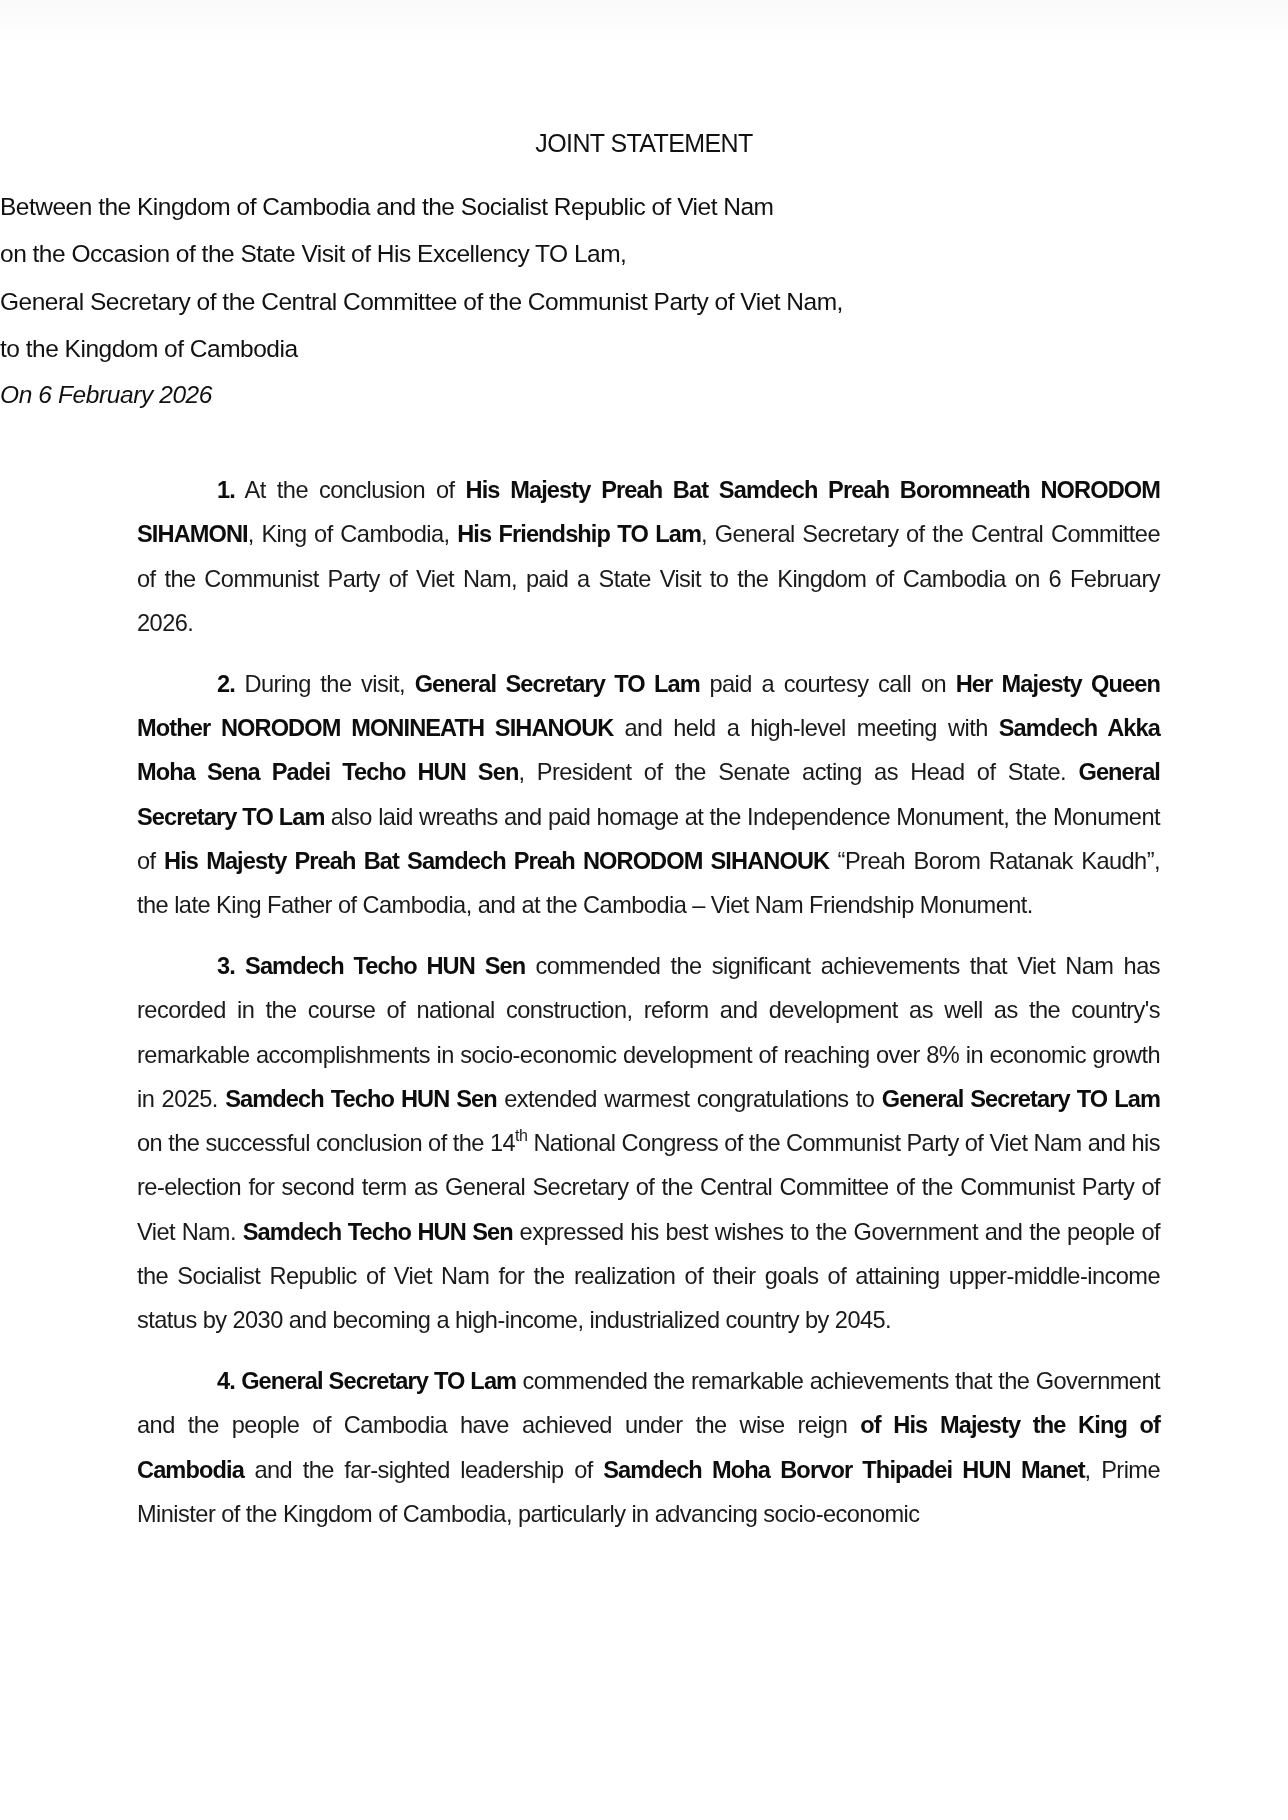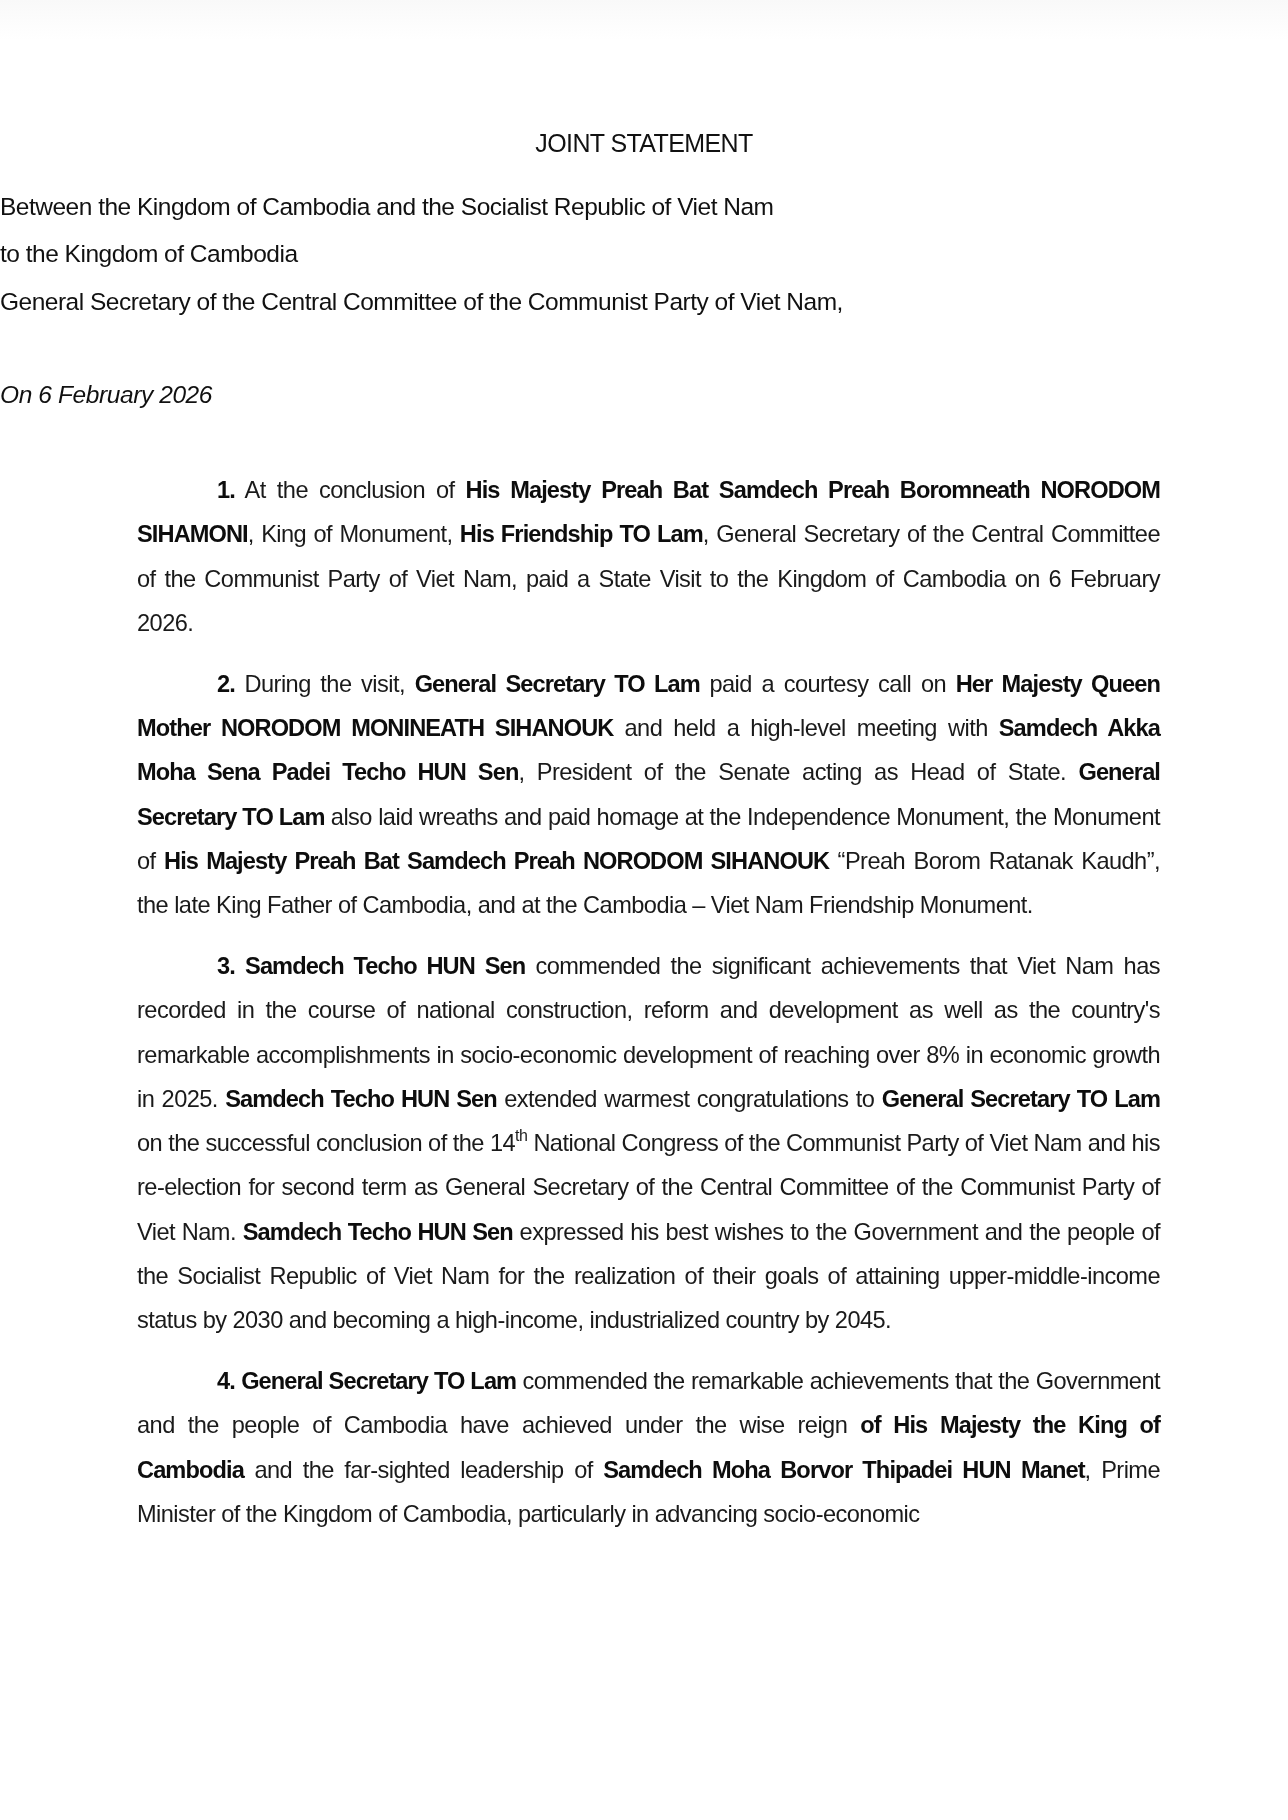--- a/index.html
+++ b/index.html
@@ -88,26 +88,27 @@
 <body>
 
 <div class="top-shade"></div>
 
 <div class="page">
 
   <div class="title">JOINT STATEMENT</div>
 
   <div class="heading-block">
     <span class="heading-line">Between the Kingdom of Cambodia and the Socialist Republic of Viet Nam</span>
+    <span class="heading-line">on the Occasion of the State Visit of His Excellency TO Lam,</span>
+    <span class="heading-line">General Secretary of the Central Committee of the Communist Party of Viet Nam,</span>
     <span class="heading-line">to the Kingdom of Cambodia</span>
-    <span class="heading-line">General Secretary of the Central Committee of the Communist Party of Viet Nam,</span>
   </div>
 
   <div class="date-line">On 6 February 2026</div>
 
   <div class="body-text">
-    <p class="para"><b>1.</b><span> At the conclusion of </span><b>His Majesty Preah Bat Samdech Preah Boromneath NORODOM SIHAMONI</b><span>, King of Monument, </span><b>His Friendship TO Lam</b><span>, General Secretary of the Central Committee of the Communist Party of Viet Nam, paid a State Visit to the Kingdom of Cambodia on 6 February 2026.</span></p>
+    <p class="para"><b>1.</b><span> At the conclusion of </span><b>His Majesty Preah Bat Samdech Preah Boromneath NORODOM SIHAMONI</b><span>, King of Cambodia, </span><b>His Friendship TO Lam</b><span>, General Secretary of the Central Committee of the Communist Party of Viet Nam, paid a State Visit to the Kingdom of Cambodia on 6 February 2026.</span></p>
     <p class="para"><b>2.</b><span> During the visit, </span><b>General Secretary TO Lam</b><span> paid a courtesy call on </span><b>Her Majesty Queen Mother NORODOM MONINEATH SIHANOUK</b><span> and held a high-level meeting with </span><b>Samdech Akka Moha Sena Padei Techo HUN Sen</b><span>, President of the Senate acting as Head of State. </span><b>General Secretary TO Lam</b><span> also laid wreaths and paid homage at the Independence Monument, the Monument of </span><b>His Majesty Preah Bat Samdech Preah NORODOM SIHANOUK</b><span> “Preah Borom Ratanak Kaudh”, the late King Father of Cambodia, and at the Cambodia – Viet Nam Friendship Monument.</span></p>
     <p class="para"><b>3.</b><span> </span><b>Samdech Techo HUN Sen</b><span> commended the significant achievements that Viet Nam has recorded in the course of national construction, reform and development as well as the country's remarkable accomplishments in socio-economic development of reaching over 8% in economic growth in 2025. </span><b>Samdech Techo HUN Sen</b><span> extended warmest congratulations to </span><b>General Secretary TO Lam</b><span> on the successful conclusion of the 14</span><sup>th</sup><span> National Congress of the Communist Party of Viet Nam and his re-election for second term as General Secretary of the Central Committee of the Communist Party of Viet Nam. </span><b>Samdech Techo HUN Sen</b><span> expressed his best wishes to the Government and the people of the Socialist Republic of Viet Nam for the realization of their goals of attaining upper-middle-income status by 2030 and becoming a high-income, industrialized country by 2045.</span></p>
     <p class="para"><b>4.</b><span> </span><b>General Secretary TO Lam</b><span> commended the remarkable achievements that the Government and the people of Cambodia have achieved under the wise reign </span><b>of His Majesty the King of Cambodia</b><span> and the far-sighted leadership of </span><b>Samdech Moha Borvor Thipadei HUN Manet</b><span>, Prime Minister of the Kingdom of Cambodia, particularly in advancing socio-economic</span></p>
   </div>
 
 </div>
 
 </body></html>

